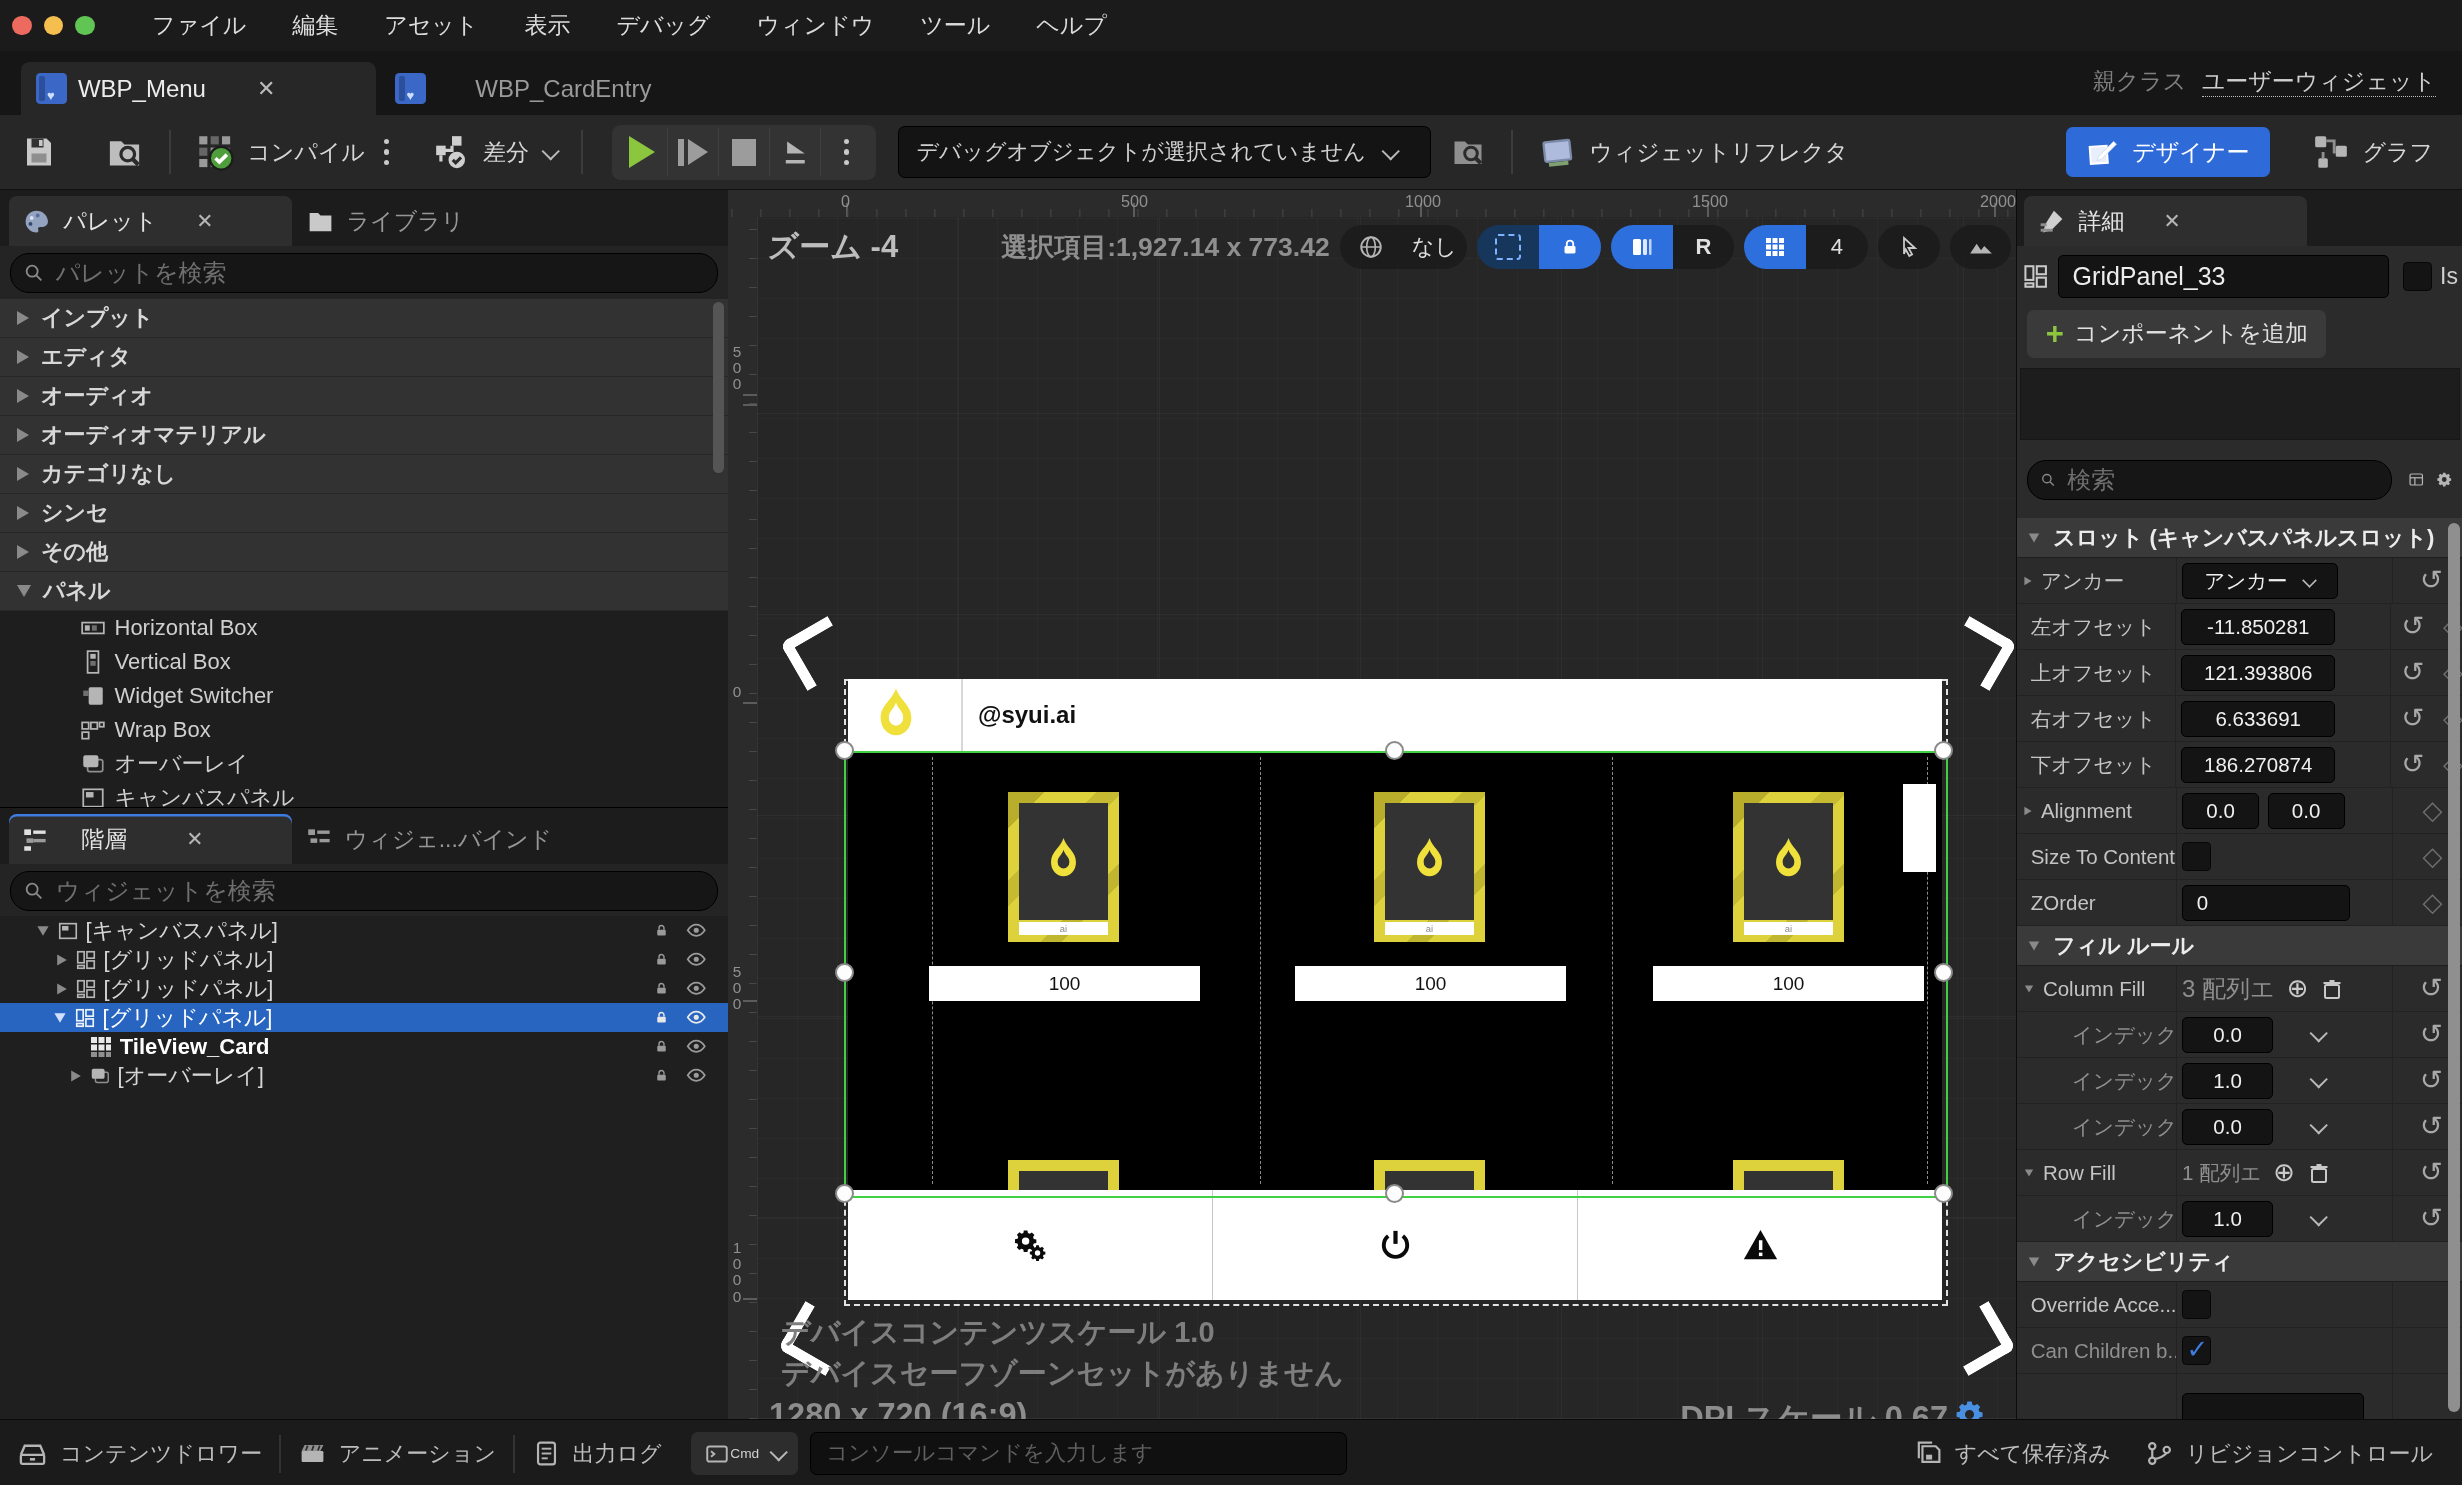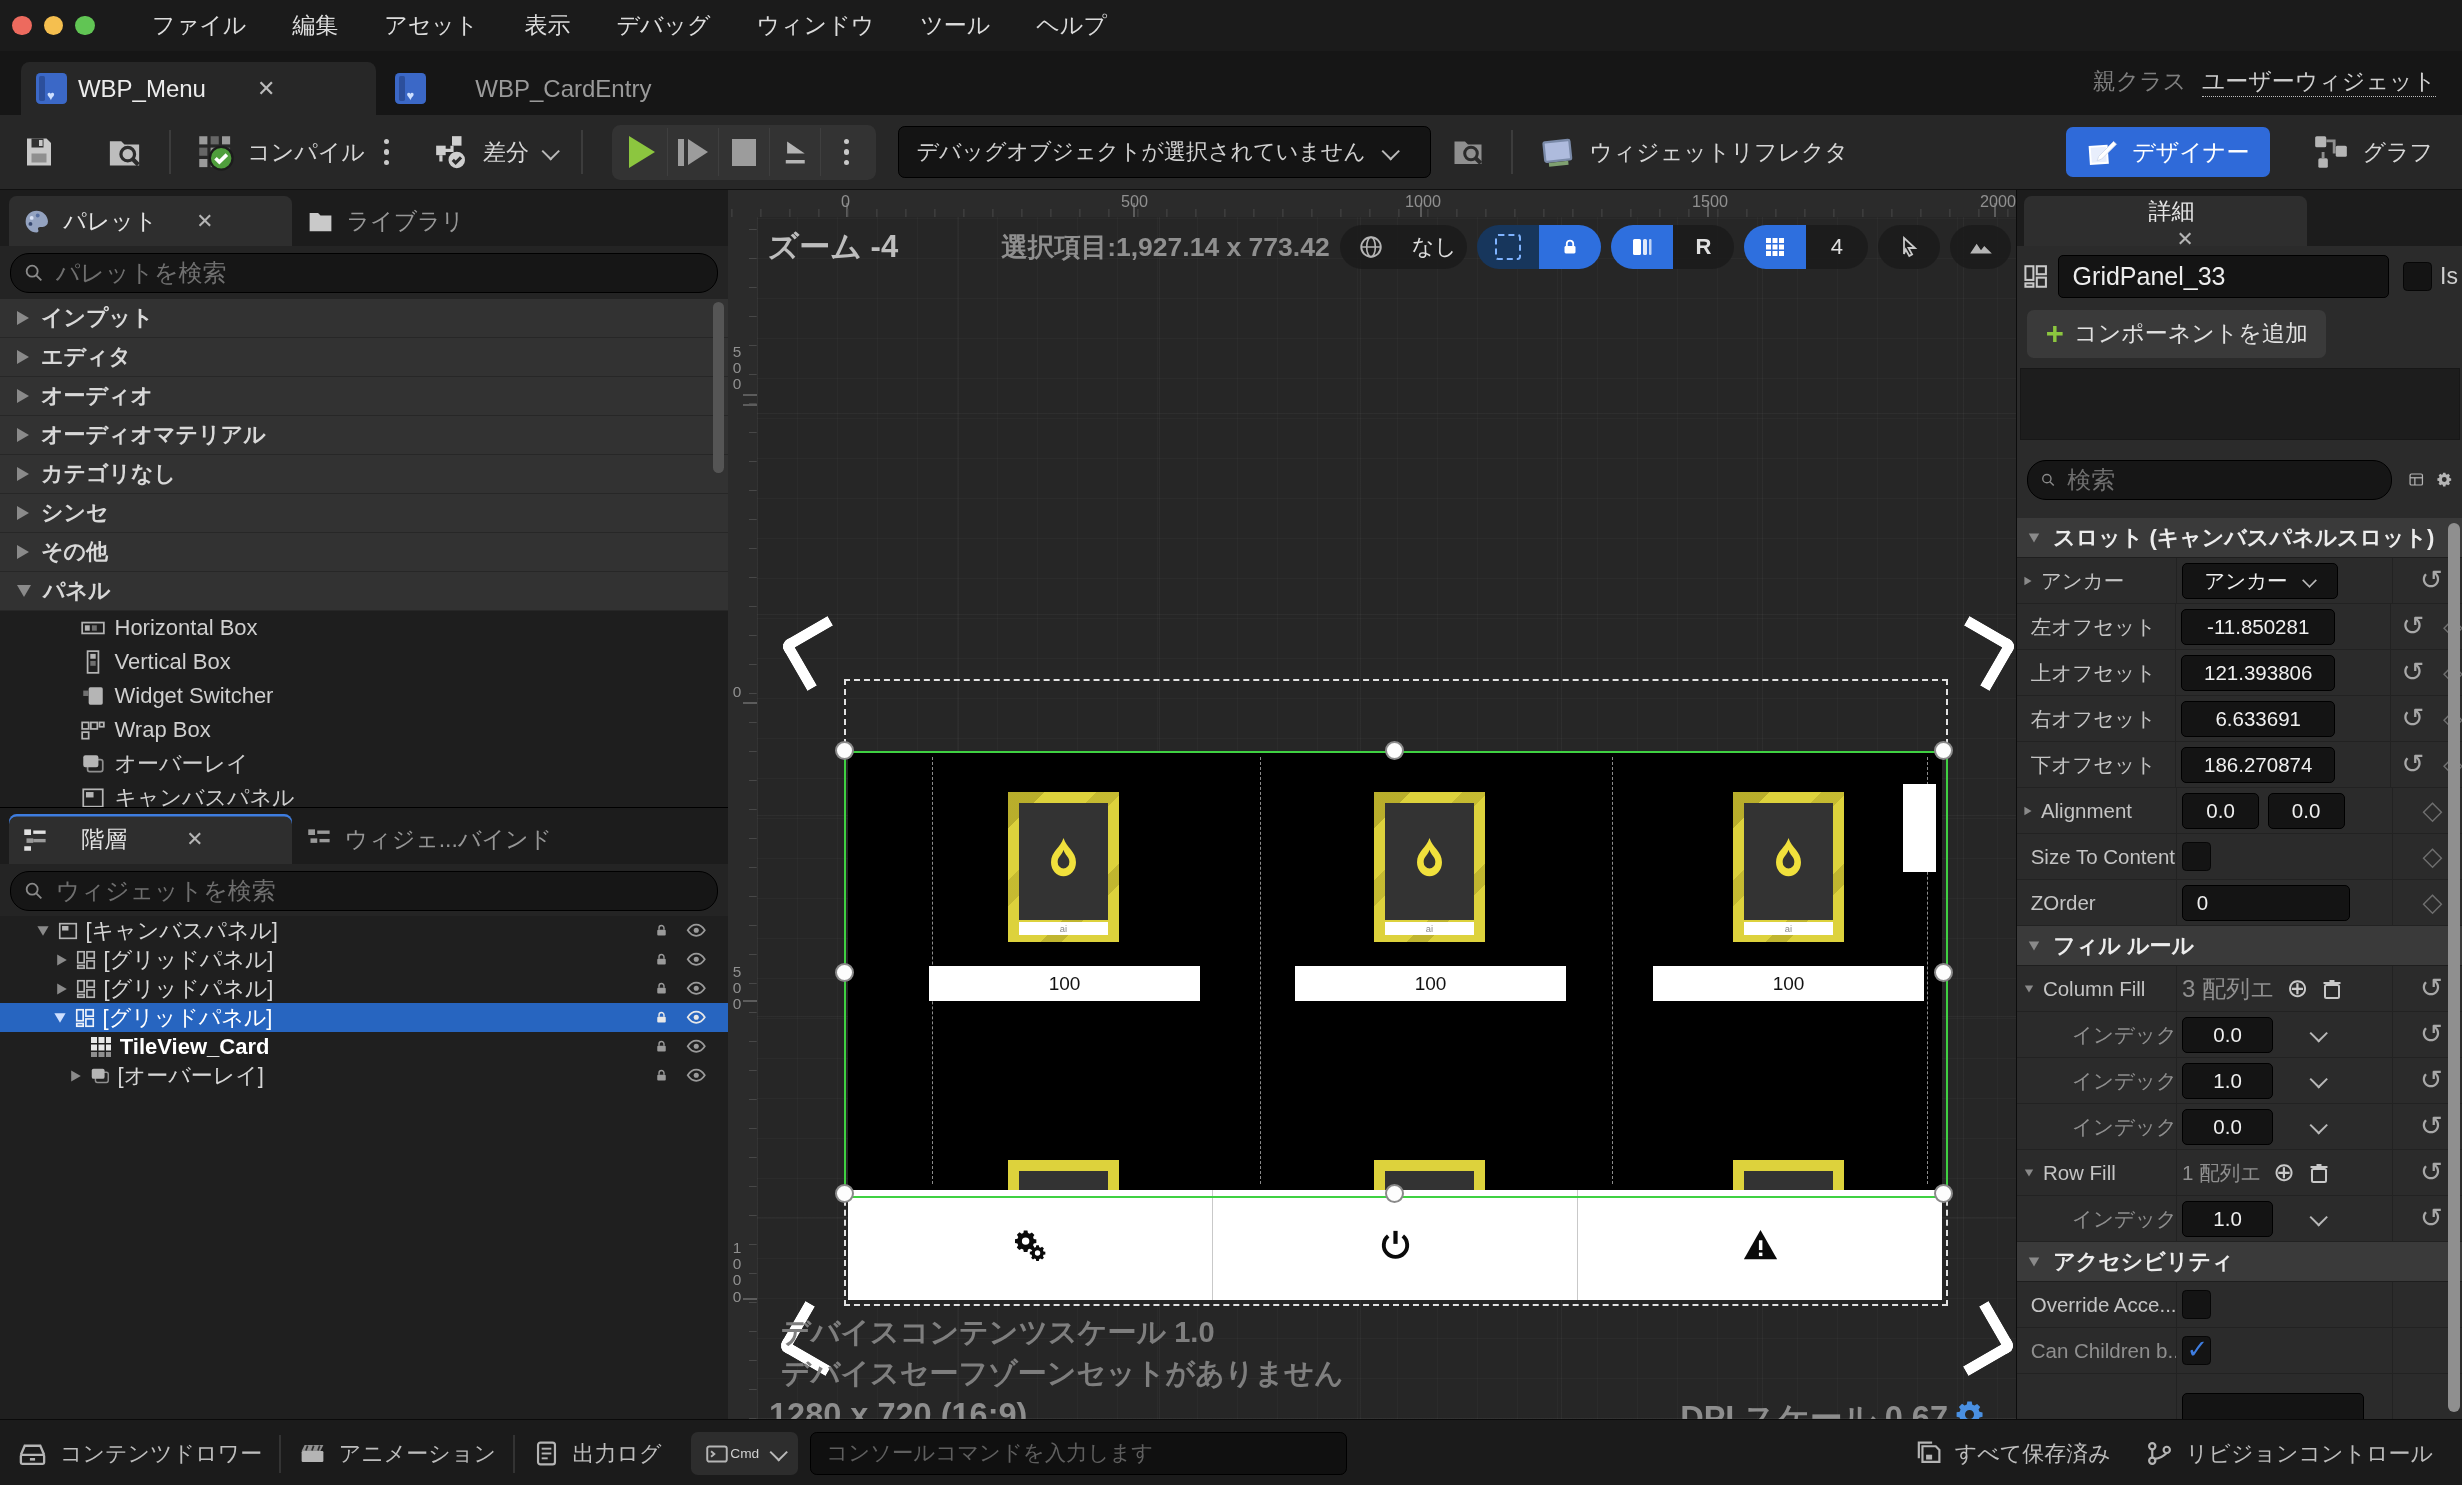--- a/index.html
+++ b/index.html
@@ -600,20 +600,27 @@
       <span class="vlab" style="top:127px">500</span>
       <span class="vlab" style="top:467px">0</span>
       <span class="vlab" style="top:747px">500</span>
       <span class="vlab" style="top:1023px">1000</span>
     </div>
 
     <div id="canvas">
 
       <div class="marquee"></div>
 
+      <div class="whead">
+        <svg style="position:absolute;left:24px;top:6.8px" width="48" height="62" viewBox="0 0 100 128">
+          <path fill-rule="evenodd" fill="#f0e03c" d="M50 4C42 30 18 38 18 66a32 36 0 0064 0C82 38 58 30 50 4zm0 30c-4 14-15 18-15 31a15 17 0 0030 0C65 52 54 48 50 34z"></path>
+        </svg>
+        <div style="position:absolute;left:113px;top:0;bottom:0;width:1.7px;background:#d8d8d8;"></div>
+        <span style="position:absolute;left:130px;top:22px;font-size:24px;font-weight:bold;color:#111;">@syui.ai</span>
+      </div>
 
       <div class="wgrid">
         <span class="guide" style="left:84px;top:5.1px;height:427px;"></span>
         <span class="guide" style="left:412px;top:5.1px;height:427px;"></span>
         <span class="guide" style="left:764px;top:5.1px;height:427px;"></span>
         <span class="guide" style="left:1079px;top:5.1px;height:427px;"></span>
       </div>
 
       <div class="card" style="left:251px;top:575px;">
         <div class="inner">
@@ -783,21 +790,21 @@
             </svg>
         </span>
       </div>
 
       <span style="width:17px"></span>
     </div>
   </div>
 
   <div id="rightpanel" class="abs">
     <div class="ptabs">
-      <div class="ptab active" style="margin-left:6.8px;width:256px;flex-direction:column;">
+      <div class="ptab active" style="margin-left:6.8px;width:256px;">
         <svg width="29" height="29" viewBox="0 0 24 24">
             <path d="M14 3l7 7-9 9-7 2 2-7z" fill="#cfcfcf"></path>
             <rect x="3" y="18" width="10" height="2.4" fill="#8f8f8f"></rect>
             <rect x="3" y="13.5" width="5" height="2.4" fill="#8f8f8f"></rect>
           </svg>
         <span class="txt">詳細</span>
         <span class="x">✕</span>
       </div>
     </div>
 

